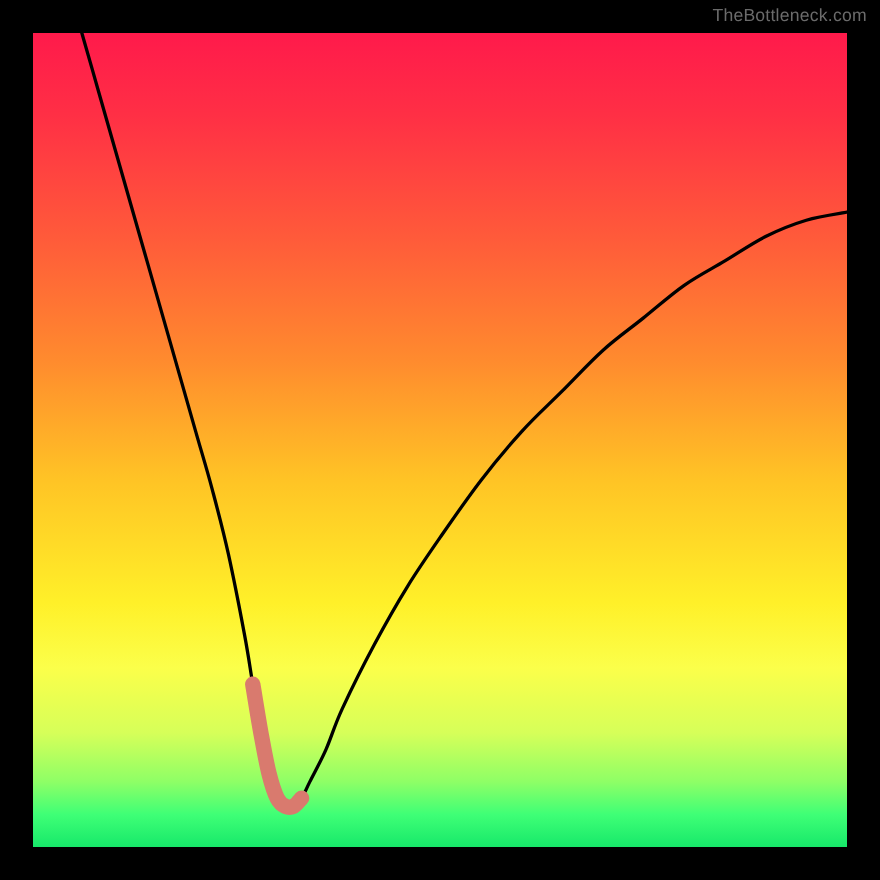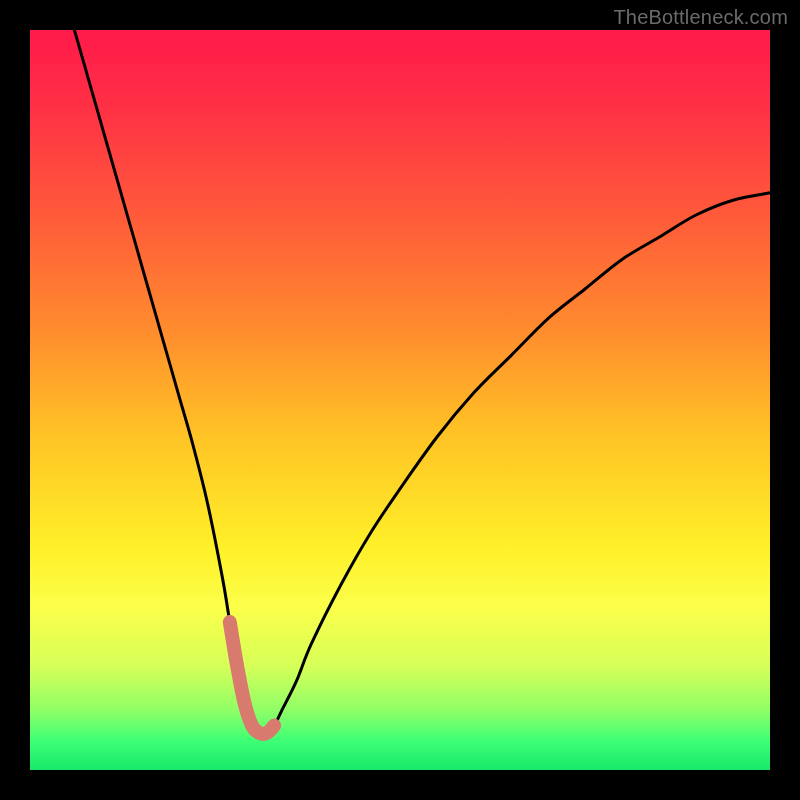--- a/index.html
+++ b/index.html
@@ -29,21 +29,21 @@
     position: absolute;
     left: 0; top: 0;
     width: 100%;
     height: 100%;
   }
   .watermark {
     position: absolute;
     top: 6px;
     right: 12px;
     color: #6b6b6b;
-    font-size: 20px;
+    font-size: 16px;
     font-weight: 500;
     letter-spacing: 0.2px;
   }
   svg.curve {
     position: absolute;
     left: 0; top: 0;
     width: 100%;
     height: 100%;
   }
 </style>

